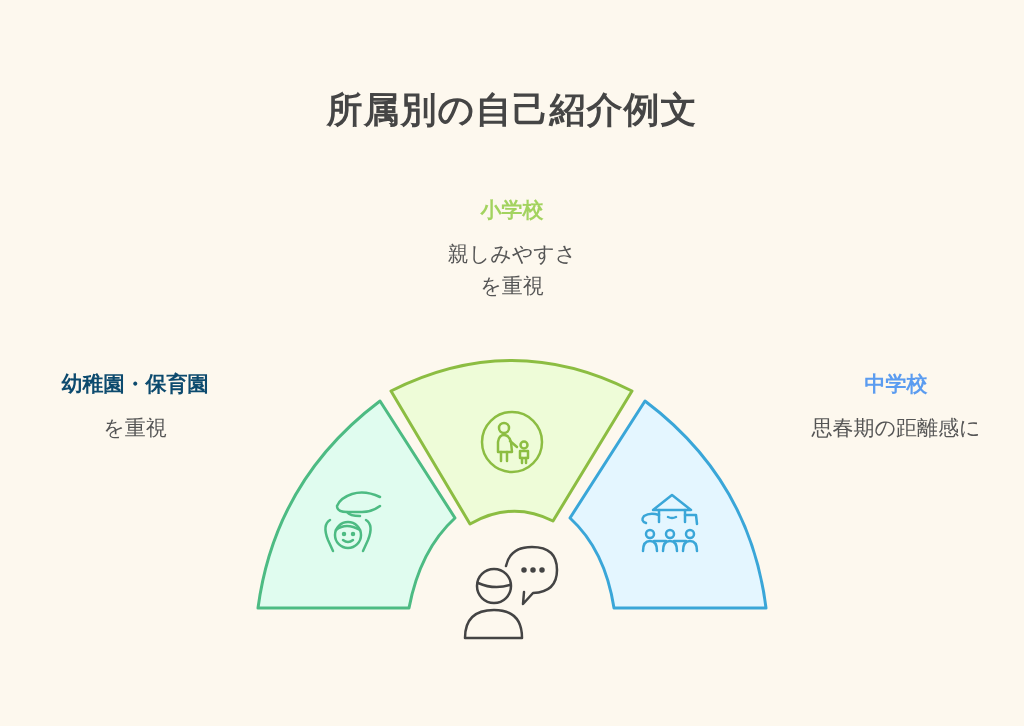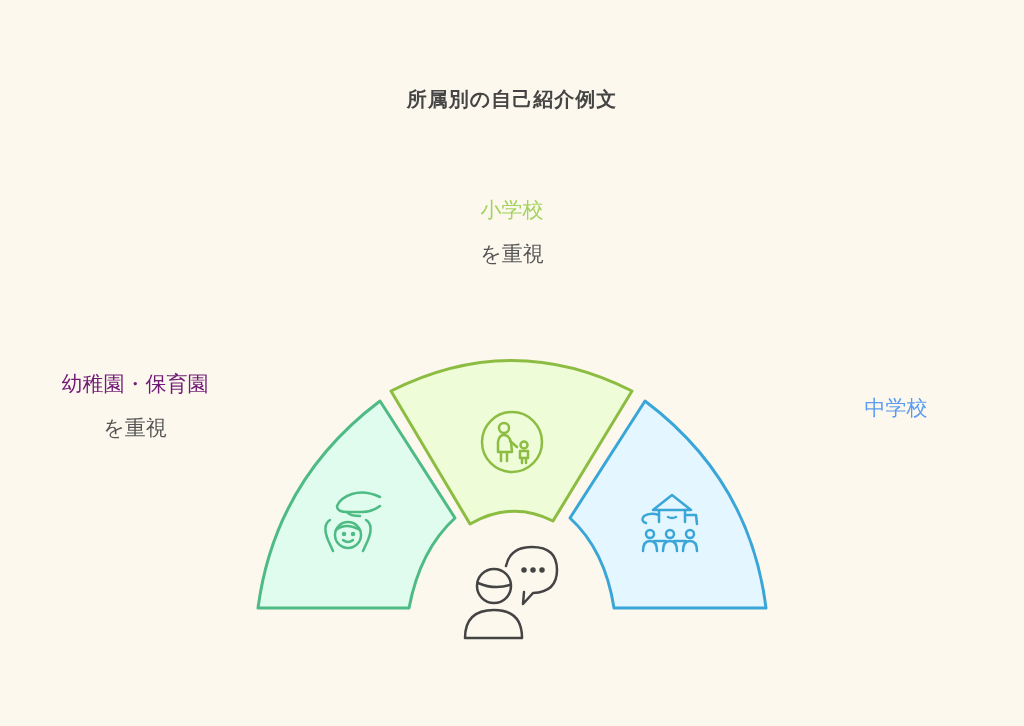--- a/index.html
+++ b/index.html
@@ -6,51 +6,53 @@
   body {
     width: 1024px; height: 726px;
     background: #fdf8ee;
     position: relative;
     overflow: hidden;
     font-family: "DejaVu Sans", "Liberation Sans", sans-serif;
     color: #4a4a4a;
   }
   .title {
     position: absolute; left: 0; top: 86px; width: 1024px;
-    text-align: center; font-size: 20px; font-weight: bold; color: #454545;
+    text-align: center; font-size: 36px; font-weight: bold; color: #454545;
     letter-spacing: 1px;
   }
   .label-block { position: absolute; text-align: center; }
-  .label-head { font-size: 21px; font-weight: normal; margin-bottom: 14px; }
+  .label-head { font-size: 21px; font-weight: bold; margin-bottom: 14px; }
   .label-body { font-size: 21px; line-height: 32px; color: #555; }
   #blk-elementary { left: 402px; top: 196px; width: 220px; }
   #blk-elementary .label-head { color: #a3d35f; }
   #blk-kinder { left: 10px; top: 370px; width: 250px; }
-  #blk-kinder .label-head { color: #701a75; }
-  #blk-junior { left: 768px; top: 370px; width: 256px; margin-top: 24px; }
+  #blk-kinder .label-head { color: #0c4a6e; }
+  #blk-junior { left: 768px; top: 370px; width: 256px; }
   #blk-junior .label-head { color: #5b9cf0; }
   svg.diagram { position: absolute; left: 0; top: 0; }
 </style>
 </head>
 <body>
 
 <div class="title">所属別の自己紹介例文</div>
 
 <div class="label-block" id="blk-elementary">
   <div class="label-head">小学校</div>
+  <div class="label-body">親しみやすさ</div>
   <div class="label-body">を重視</div>
 </div>
 
 <div class="label-block" id="blk-kinder">
   <div class="label-head">幼稚園・保育園</div>
   <div class="label-body">を重視</div>
 </div>
 
 <div class="label-block" id="blk-junior">
   <div class="label-head">中学校</div>
+  <div class="label-body">思春期の距離感に</div>
 </div>
 
 <svg class="diagram" width="1024" height="726" viewBox="0 0 1024 726">
 
   <path d="M258,608 L409,608 Q420,550 455,518 L380,401 Q275,480 258,608 Z" fill="#e0fcef" stroke="#4dbb83" stroke-width="3" stroke-linejoin="round"></path>
 
   <path d="M391,391 Q512,330 632,391 L553,521 Q512,500 470,524 Z" fill="#eefcd8" stroke="#8cbd42" stroke-width="3" stroke-linejoin="round"></path>
 
   <path d="M645,401 Q750,480 766,608 L614,608 Q605,550 570,518 Z" fill="#e4f6ff" stroke="#3aa6d8" stroke-width="3" stroke-linejoin="round"></path>
 

